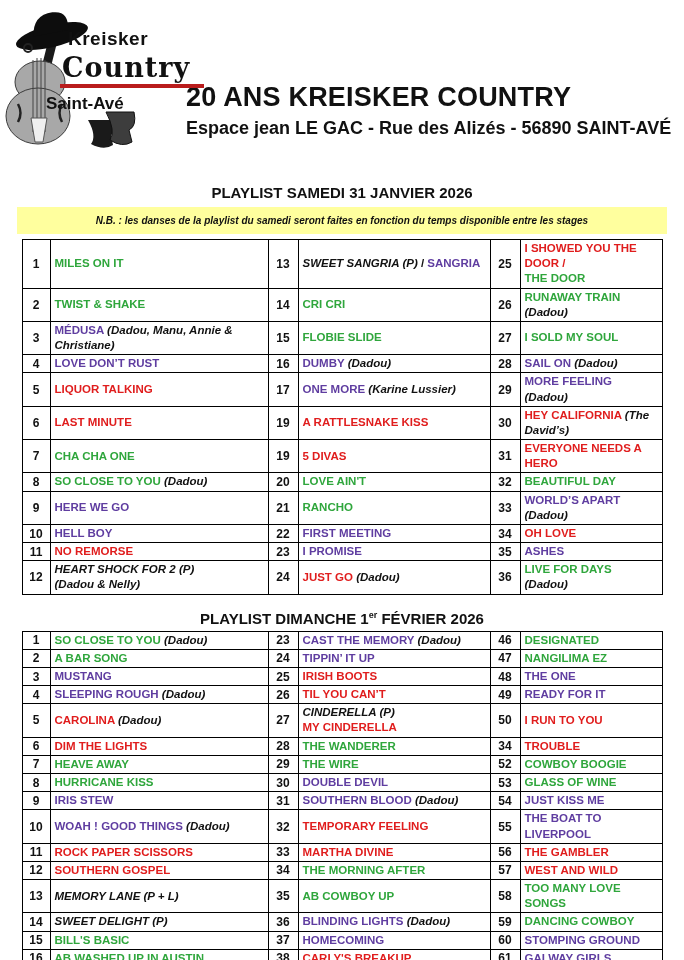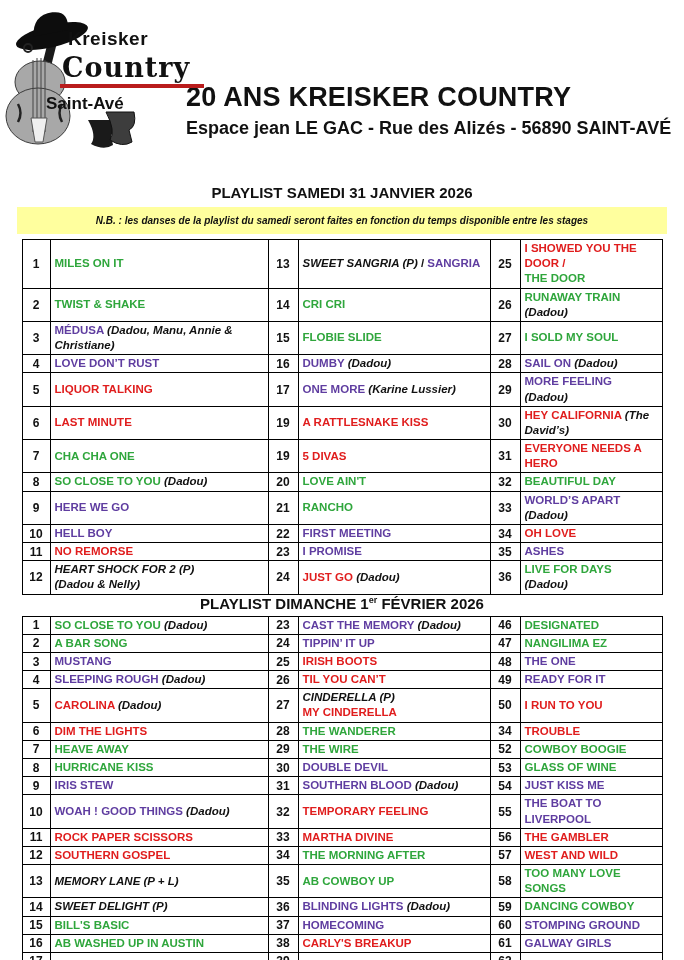--- a/index.html
+++ b/index.html
@@ -17,21 +17,21 @@
     font-family:"DejaVu Serif",serif;border-bottom:4px solid #b91c1c;padding:0 14px 1px 2px;letter-spacing:1px;}
   .logo-saintave{position:absolute;left:46px;top:88px;font-weight:bold;font-size:17px;}
   .head-text{flex:1;padding-left:8px;}
   .main-title{margin-top:76px;font-weight:bold;font-size:27px;letter-spacing:.2px;}
   .sub-title{margin-top:5px;font-size:18px;font-weight:bold;}
 
   
   .ptitle{text-align:center;font-weight:bold;font-size:15px;}
   .ptitle sup{font-size:9px;}
   .t1{margin-top:26px;}
-  .t2{}
+  .t2{margin-top:15px;}
 
   
   .notice{background:var(--yellow,#FFFF9E);width:650px;margin:6px auto 5px;
     font-weight:bold;font-style:italic;font-size:10px;text-align:center;padding:8px 0;}
 
   
   table{border-collapse:collapse;table-layout:fixed;width:640px;margin:4px auto 0;}
   td{border:1px solid #000;vertical-align:middle;overflow:hidden;}
   td.num{font-weight:bold;font-size:12px;text-align:center;padding:1px 2px;}
   td.song{font-weight:bold;font-size:11.5px;padding:1px 4px;line-height:1.32;}

